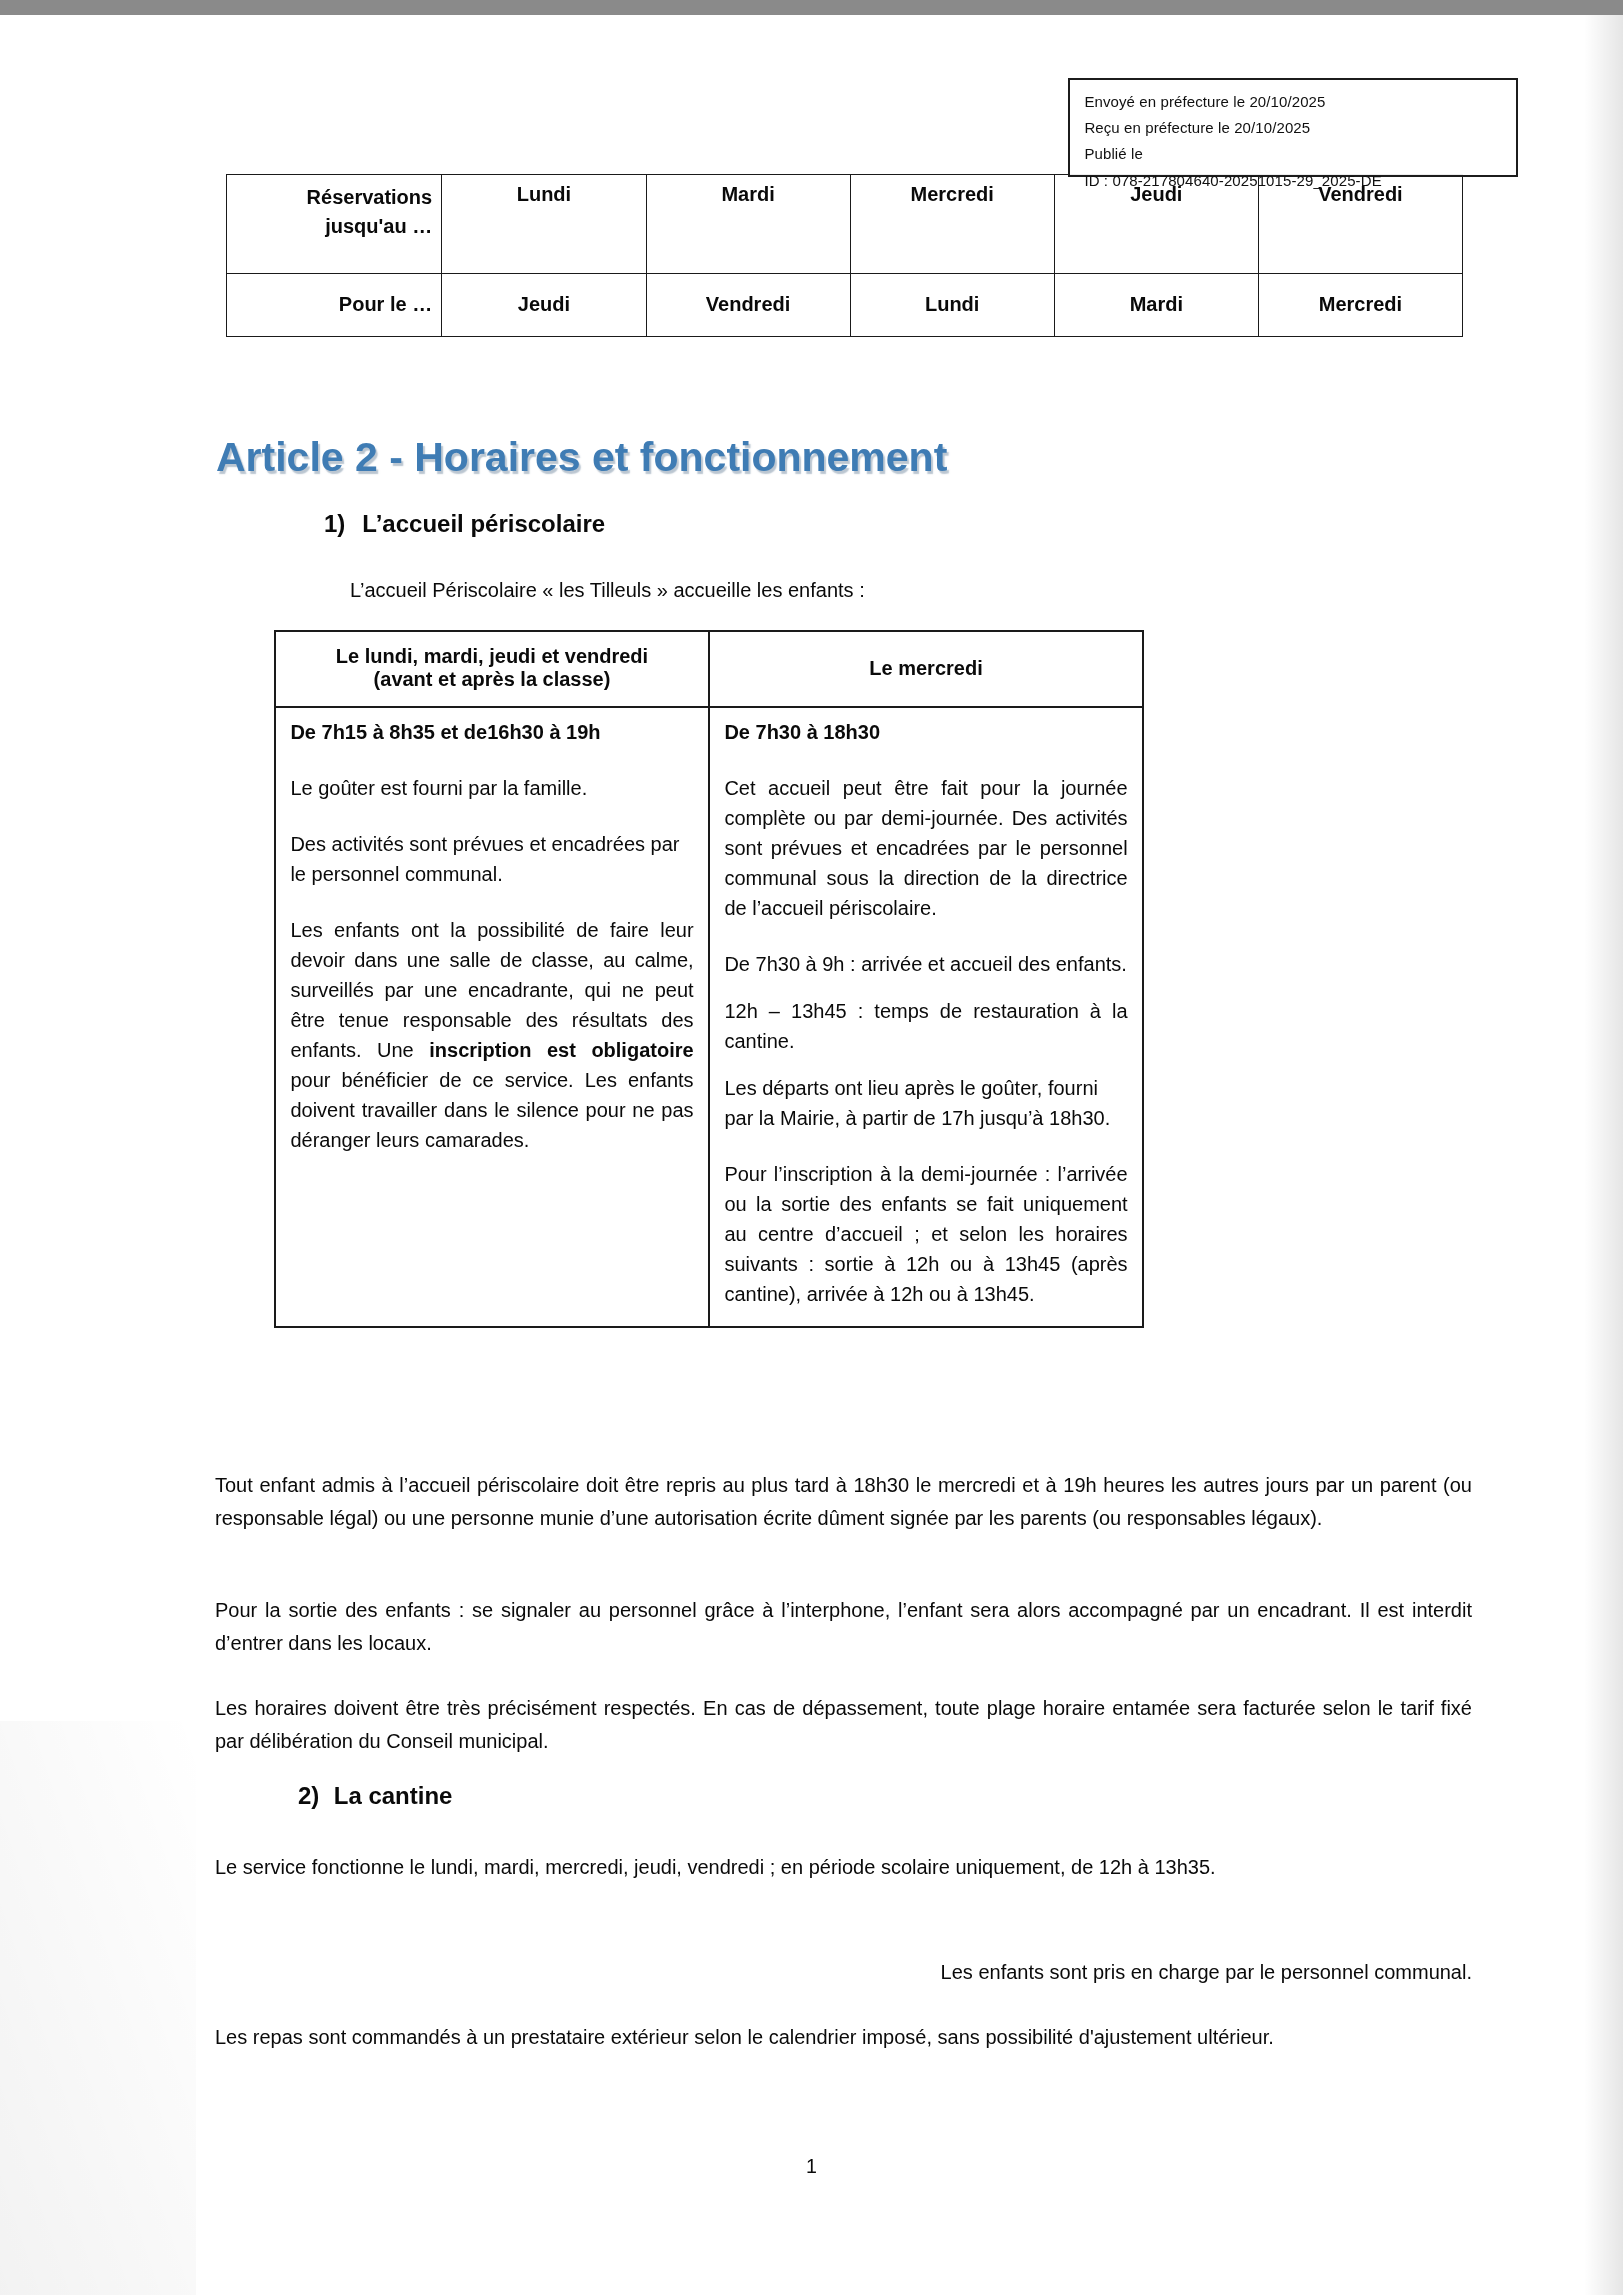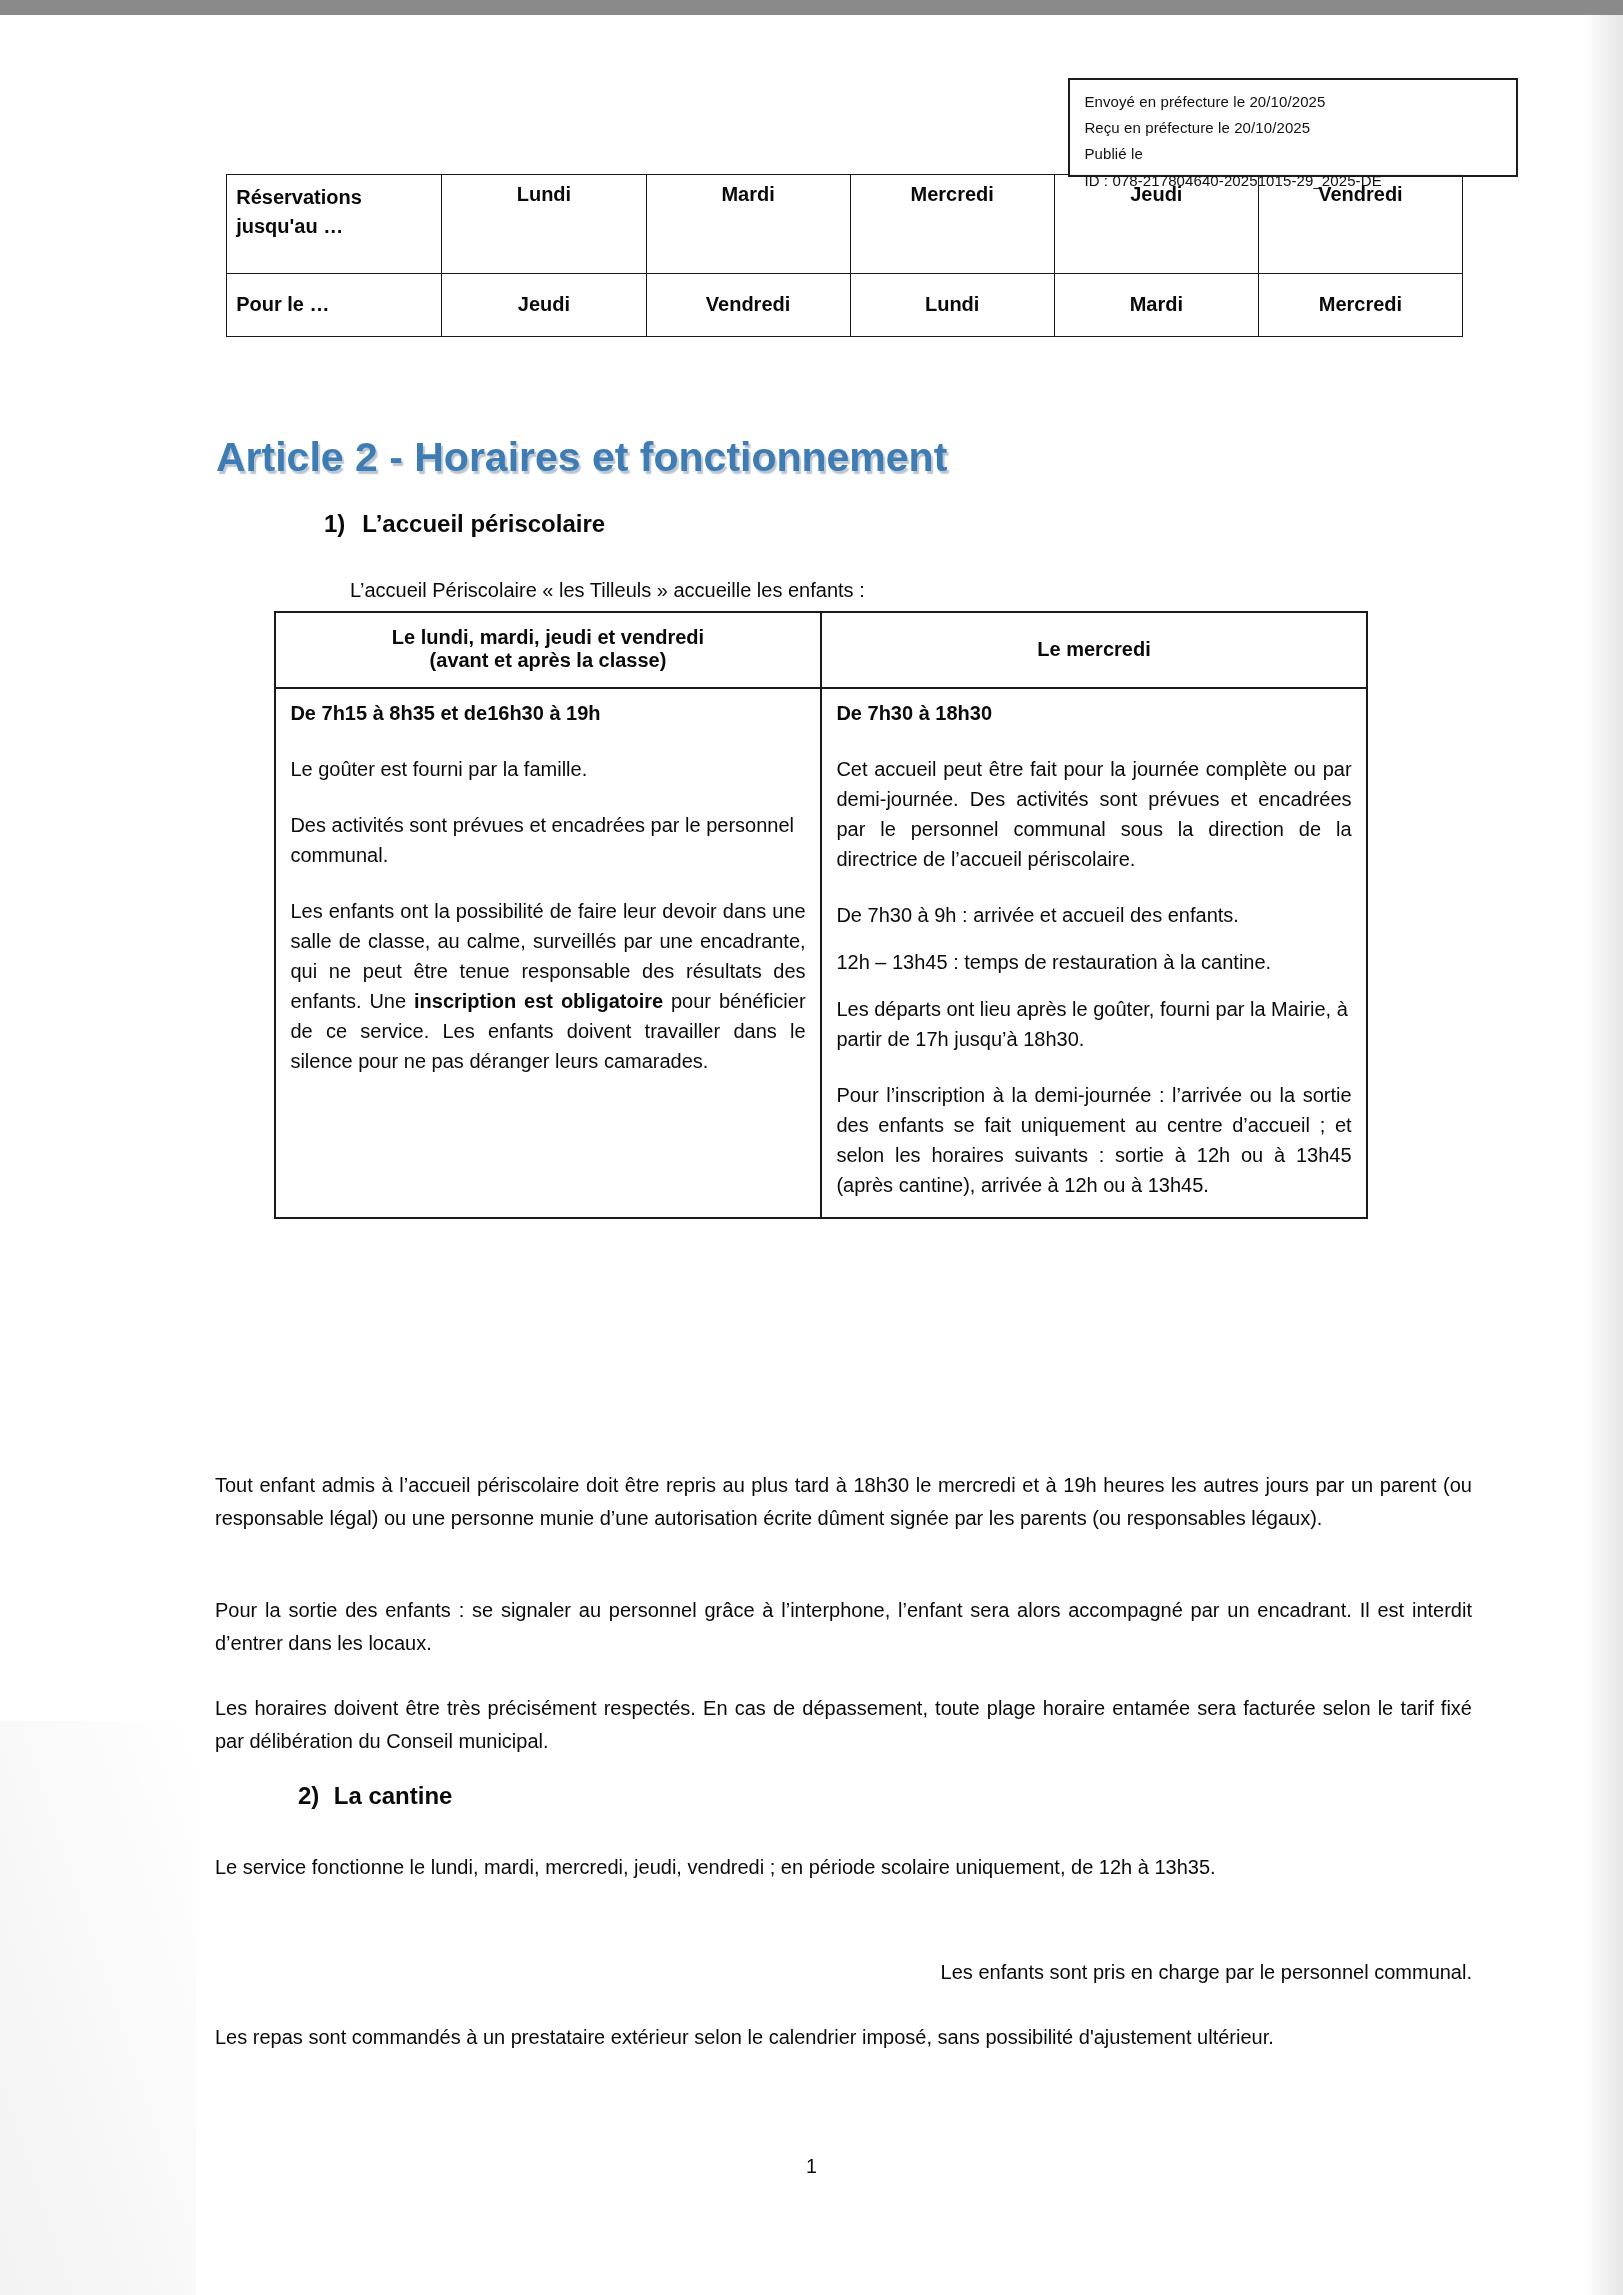--- a/index.html
+++ b/index.html
@@ -70,21 +70,21 @@
   }
   .top-table td {
     border: 1.3px solid #1a1a1a;
     font-weight: bold;
     font-size: 20px;
     padding: 7.9px 9.2px;
     vertical-align: top;
     background: transparent;
   }
   .top-table .label-cell {
-    text-align: left;
+    text-align: right;
     width: 196px;
     line-height: 29px;
   }
   .top-table .day-cell {
     text-align: center;
     vertical-align: top;
   }
   .top-table tr.row1 td { height: 82px; }
   .top-table tr.row2 td { height: 46px; vertical-align: middle; }
   .top-table tr.row2 .label-cell { vertical-align: middle; }
@@ -116,22 +116,22 @@
     left: 350px;
     top: 564px;
     font-size: 20px;
     white-space: nowrap;
   }
 
   
   .sched-table {
     position: absolute;
     left: 274px;
-    top: 596px;
-    width: 1094px;
+    top: 615px;
+    width: 870px;
     border-collapse: collapse;
     table-layout: fixed;
     z-index: 5;
   }
   .sched-table th, .sched-table td {
     border: 2px solid #1a1a1a;
     box-sizing: border-box;
   }
   .sched-table th {
     font-size: 20px;

